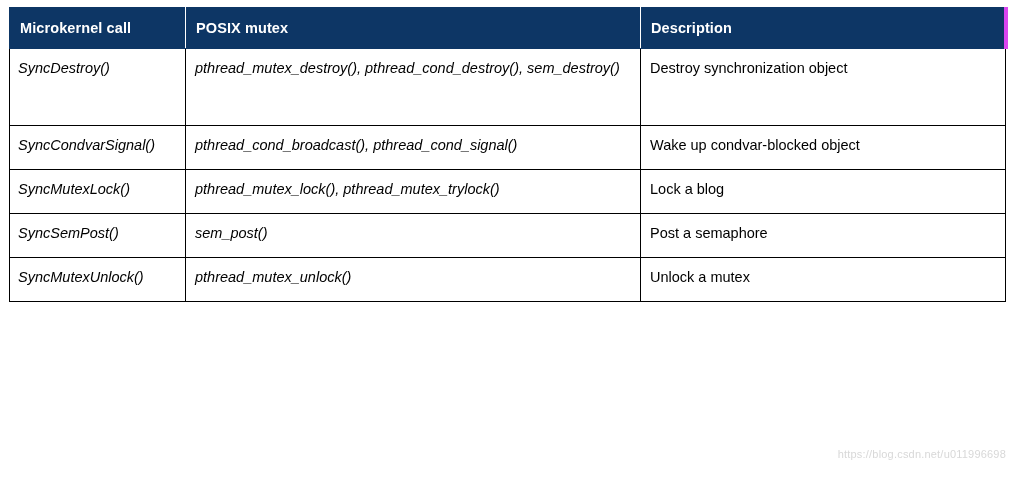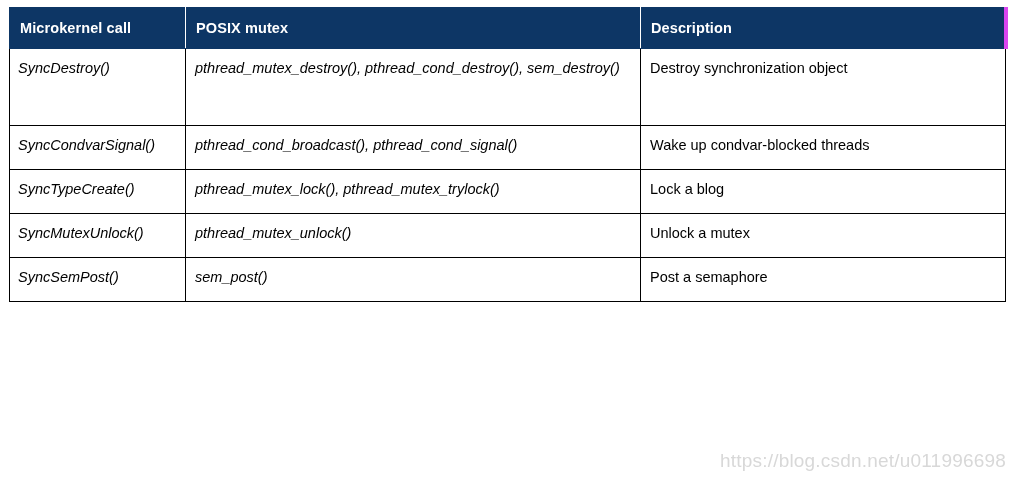--- a/index.html
+++ b/index.html
@@ -73,22 +73,22 @@
   tbody td.col-desc {
     font-style: normal;
   }
 
   tbody tr.tall td { height: 62px; }
   tbody tr.short td { height: 29px; }
 
   .watermark {
     position: absolute;
     right: 8px;
-    bottom: 8px;
-    font-size: 19px;
+    bottom: 20px;
+    font-size: 11px;
     color: #d8d8d8;
     font-family: "Liberation Sans", sans-serif;
     letter-spacing: 0.2px;
     white-space: nowrap;
     pointer-events: none;
     user-select: none;
     text-align: center;
   }
 </style>
 </head>
@@ -110,34 +110,34 @@
     </thead>
     <tbody>
       <tr class="tall">
         <td class="col-kernel">SyncDestroy()</td>
         <td class="col-posix">pthread_mutex_destroy(), pthread_cond_destroy(), sem_destroy()</td>
         <td class="col-desc">Destroy synchronization object</td>
       </tr>
       <tr class="short">
         <td class="col-kernel">SyncCondvarSignal()</td>
         <td class="col-posix">pthread_cond_broadcast(), pthread_cond_signal()</td>
-        <td class="col-desc">Wake up condvar-blocked threads</td>
+        <td class="col-desc">Wake up condvar-blocked object</td>
       </tr>
       <tr class="short">
-        <td class="col-kernel">SyncTypeCreate()</td>
+        <td class="col-kernel">SyncMutexLock()</td>
         <td class="col-posix">pthread_mutex_lock(), pthread_mutex_trylock()</td>
         <td class="col-desc">Lock a blog</td>
+      </tr>
+      <tr class="short">
+        <td class="col-kernel">SyncSemPost()</td>
+        <td class="col-posix">sem_post()</td>
+        <td class="col-desc">Post a semaphore</td>
       </tr>
       <tr class="short">
         <td class="col-kernel">SyncMutexUnlock()</td>
         <td class="col-posix">pthread_mutex_unlock()</td>
         <td class="col-desc">Unlock a mutex</td>
-      </tr>
-      <tr class="short">
-        <td class="col-kernel">SyncSemPost()</td>
-        <td class="col-posix">sem_post()</td>
-        <td class="col-desc">Post a semaphore</td>
       </tr>
     </tbody>
   </table>
 </div>
 
 <div class="watermark">https://blog.csdn.net/u011996698</div>
 
 </body></html>

